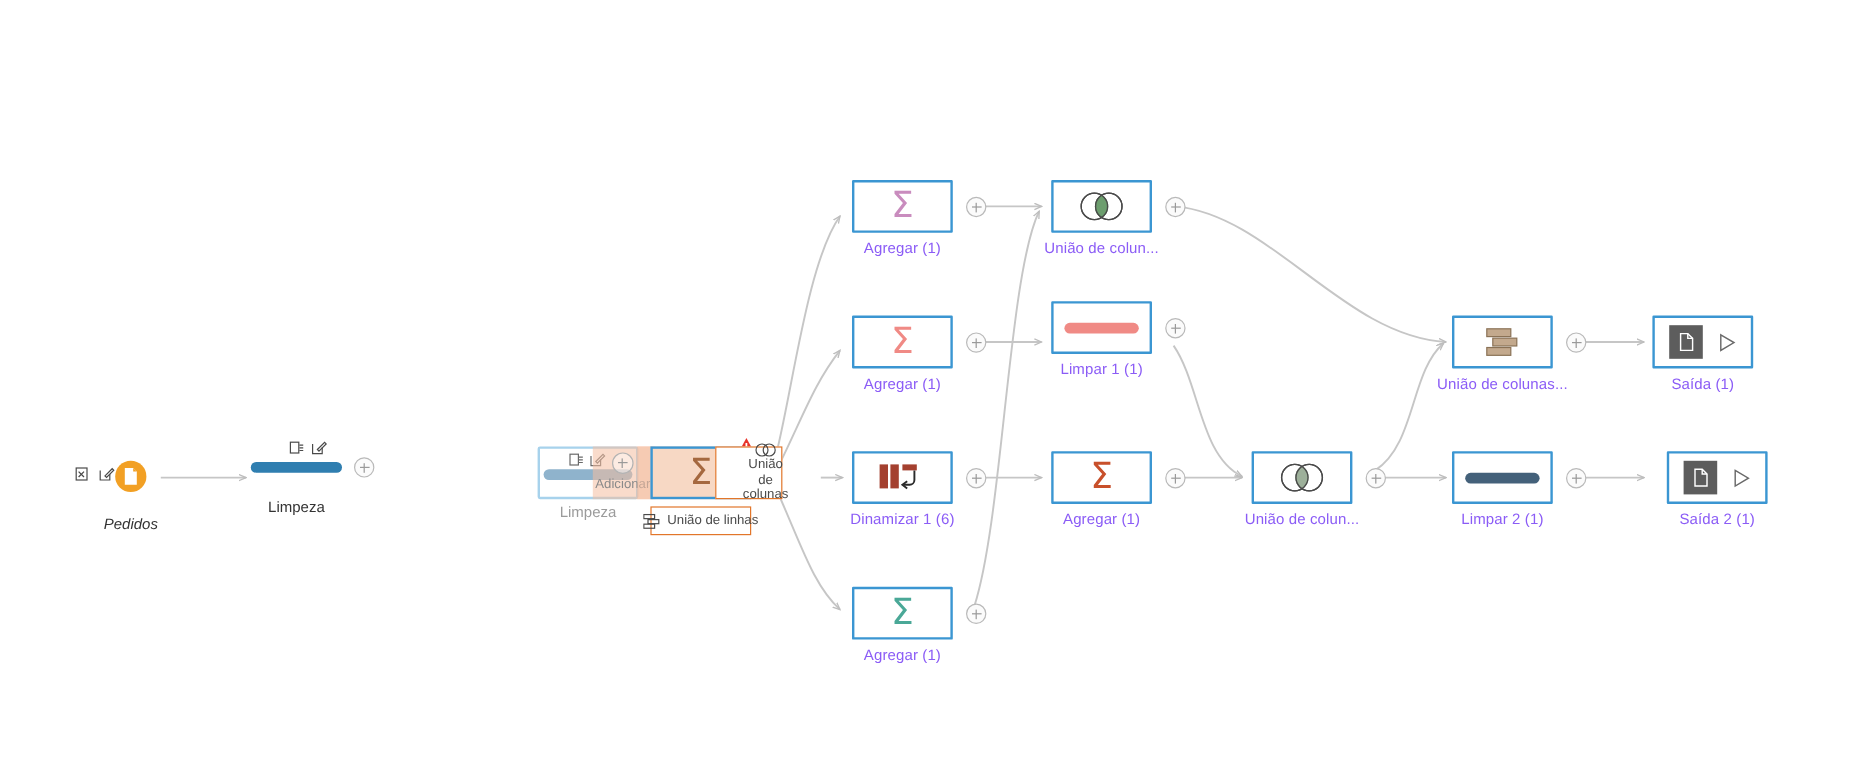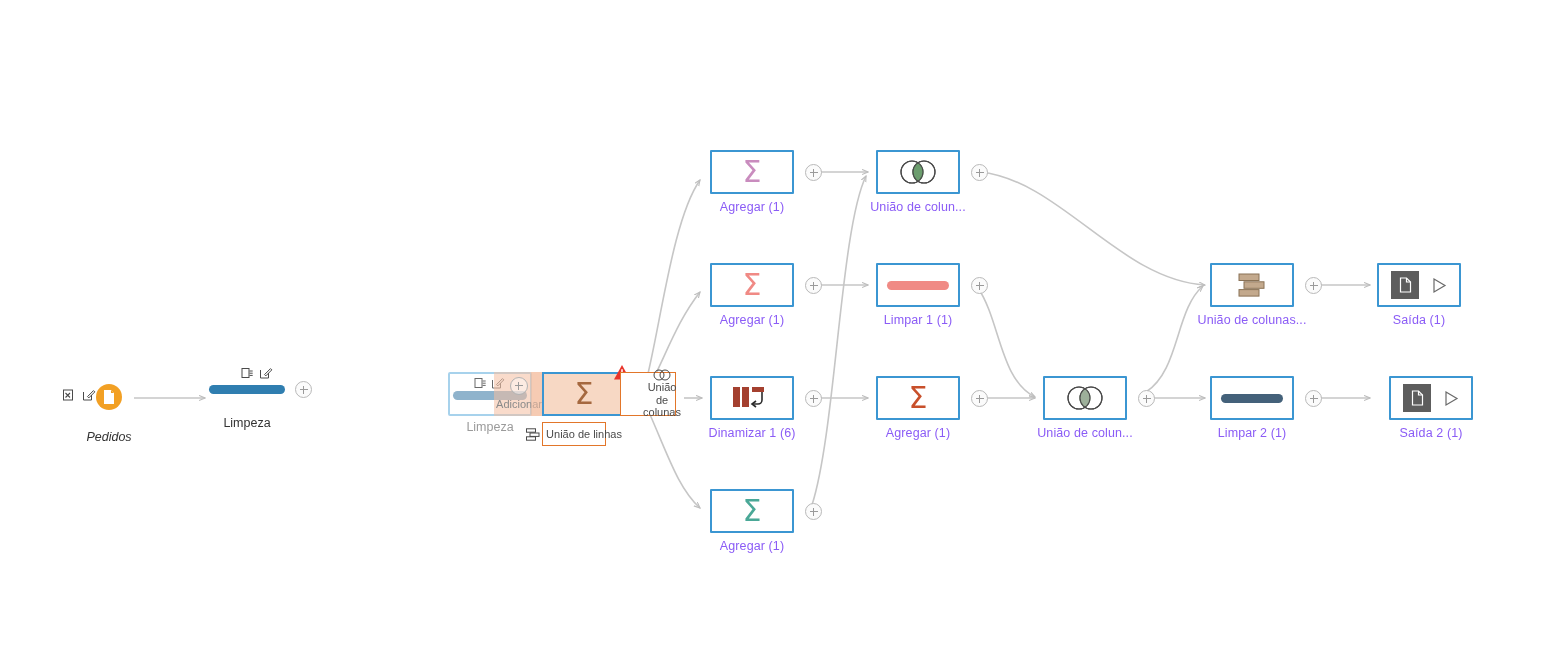--- a/index.html
+++ b/index.html
@@ -288,32 +288,32 @@
   <div class="dragged-node" style="left:542px; top:372px; width:84px; height:44px;">
     <span class="sigma" style="color:#a5683f;">Σ</span>
   </div>
   <span style="position:absolute; left:613px; top:364px;">
     <svg width="18" height="17" viewBox="0 0 18 17">
       <path d="M9 1 L17 15.6 L1 15.6 Z" fill="#e8342a"></path>
       <path d="M9 5.2 v5.2 M9 12.2 v1.3" stroke="#ffffff" stroke-width="1.5" fill="none"></path>
     </svg>
   </span>
 
-  <div class="drop-zone" style="left:620px; top:372px; width:56px; height:44px;padding-left:28px;">
+  <div class="drop-zone" style="left:596px; top:372px; width:56px; height:44px;padding-left:28px;">
     <span style="line-height:0;">
       <svg width="22" height="12" viewBox="0 0 22 12">
         <circle cx="8" cy="6" r="5" fill="none" stroke="#4a4a4a" stroke-width="1"></circle>
         <circle cx="14" cy="6" r="5" fill="none" stroke="#4a4a4a" stroke-width="1"></circle>
       </svg>
     </span>
     <span>União de</span>
     <span>colunas</span>
   </div>
 
-  <div class="drop-zone row" style="left:542px; top:422px; width:64px; height:24px;">
+  <div class="drop-zone row" style="left:542px; top:422px; width:84px; height:24px;">
     <span style="line-height:0;">
       <svg width="14" height="13" viewBox="0 0 14 13">
         <rect x="0.5" y="0.8" width="9" height="3.4" fill="none" stroke="#4a4a4a" stroke-width="1"></rect>
         <rect x="4" y="5" width="9" height="3.4" fill="none" stroke="#4a4a4a" stroke-width="1"></rect>
         <rect x="0.5" y="8.8" width="9" height="3.4" fill="none" stroke="#4a4a4a" stroke-width="1"></rect>
       </svg>
     </span>
     <span>União de linhas</span>
   </div>
 
@@ -342,21 +342,21 @@
   </div>
 
   <div class="node" style="left:710px; top:263px;">
     <div class="box">
       <span class="sigma" style="color:#f08a85;">Σ</span>
     </div>
     <span class="plus" style="left:95px; top:14px;"></span>
     <span class="label">Agregar (1)</span>
   </div>
 
-  <div class="node" style="left:876px; top:263px;">
+  <div class="node" style="left:876px; top:251px;">
     <div class="box">
       <span class="cleanbar" style="background:#f08a85;"></span>
     </div>
     <span class="plus" style="left:95px; top:14px;"></span>
     <span class="label">Limpar 1 (1)</span>
   </div>
 
   <div class="node" style="left:1210px; top:263px;">
     <div class="box">
       <span style="line-height:0;">

